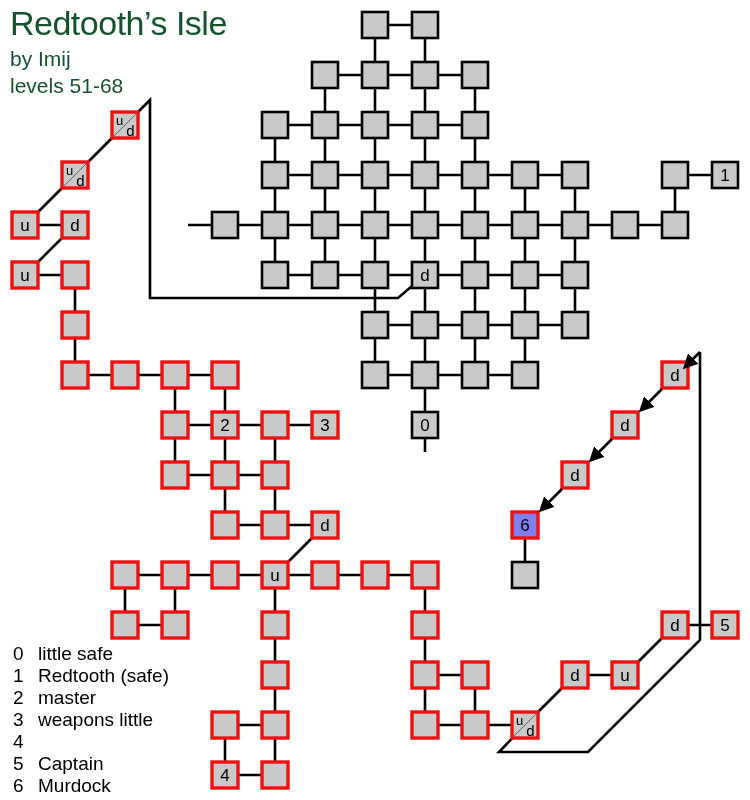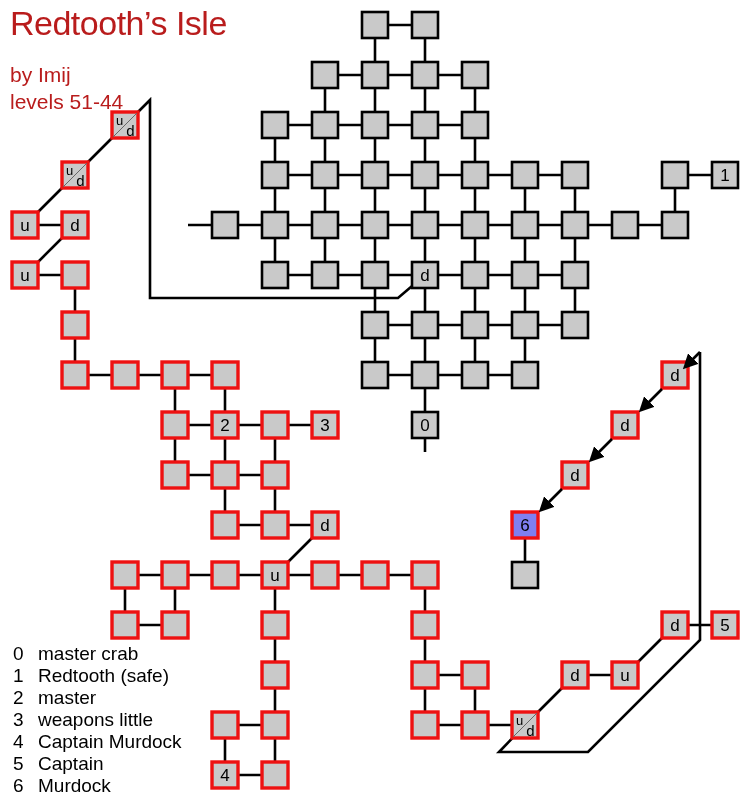--- a/index.html
+++ b/index.html
@@ -1,35 +1,35 @@
 <!DOCTYPE html>
 <html><head>
 <meta charset="utf-8">
 <style>
   html,body{margin:0;padding:0;background:#ffffff;}
   #page{position:relative;width:750px;height:800px;background:#ffffff;overflow:hidden;
         font-family:"Liberation Sans","DejaVu Sans",sans-serif;}
-  #titleblock{position:absolute;left:10px;top:4px;color:#b91c1c;}
+  #titleblock{position:absolute;left:10px;top:4px;color:#14532d;}
   #map-title{font-size:34px;line-height:38px;letter-spacing:-0.5px;}
-  #map-author{font-size:21px;line-height:27px;margin-top:19px;}
+  #map-author{font-size:21px;line-height:27px;margin-top:3px;}
   #map-levels{font-size:21px;line-height:27px;}
   #legend{position:absolute;left:13px;top:643px;color:#000;font-size:19px;line-height:22px;}
   .legend-row{display:flex;}
   .legend-key{width:25px;flex:0 0 25px;}
   svg{position:absolute;left:0;top:0;}
   text{font-family:"Liberation Sans","DejaVu Sans",sans-serif;}
 </style>
 </head>
 <body>
 
 <div id="page">
   <div id="titleblock">
     <div id="map-title">Redtooth’s Isle</div>
     <div id="map-author">by Imij</div>
-    <div id="map-levels">levels 51-44</div>
+    <div id="map-levels">levels 51-68</div>
   </div>
 
   <svg id="map-svg" width="750" height="800" viewBox="0 0 750 800">
       <defs>
         <marker id="arrowhead" viewBox="0 0 10 10" refX="7" refY="5" markerWidth="15" markerHeight="15" markerUnits="userSpaceOnUse" orient="auto">
           <path d="M0,0 L10,5 L0,10 z" fill="#000000"></path>
         </marker>
       </defs>
       <polyline points="125,125 150,100 150,298 398,298 425,275" fill="none" stroke="#000000" stroke-width="2.6" stroke-linejoin="miter"></polyline>
       <polyline points="525,725 499,752 588,752 700,640 700,352" fill="none" stroke="#000000" stroke-width="2.6" stroke-linejoin="miter"></polyline>
@@ -289,37 +289,36 @@
       <text x="525" y="531" text-anchor="middle" font-size="17" fill="#000000">6</text>
       <line x1="700" y1="352" x2="686" y2="366" stroke="#000000" stroke-width="2.6" marker-end="url(#arrowhead)"></line>
       <line x1="662" y1="389" x2="642" y2="409" stroke="#000000" stroke-width="2.6" marker-end="url(#arrowhead)"></line>
       <line x1="612" y1="439" x2="592" y2="459" stroke="#000000" stroke-width="2.6" marker-end="url(#arrowhead)"></line>
       <line x1="562" y1="489" x2="542" y2="509" stroke="#000000" stroke-width="2.6" marker-end="url(#arrowhead)"></line>
     </svg>
 
   <div id="legend">
     <div class="legend-row">
         <span class="legend-key">0</span>
-        <span class="legend-label">master crab</span>
+        <span class="legend-label">little safe</span>
       </div>
     <div class="legend-row">
         <span class="legend-key">1</span>
         <span class="legend-label">Redtooth (safe)</span>
       </div>
     <div class="legend-row">
         <span class="legend-key">2</span>
         <span class="legend-label">master</span>
       </div>
     <div class="legend-row">
         <span class="legend-key">3</span>
         <span class="legend-label">weapons little</span>
       </div>
     <div class="legend-row">
         <span class="legend-key">4</span>
-        <span class="legend-label">Captain Murdock</span>
       </div>
     <div class="legend-row">
         <span class="legend-key">5</span>
         <span class="legend-label">Captain</span>
       </div>
     <div class="legend-row">
         <span class="legend-key">6</span>
         <span class="legend-label">Murdock</span>
       </div>
   </div>

